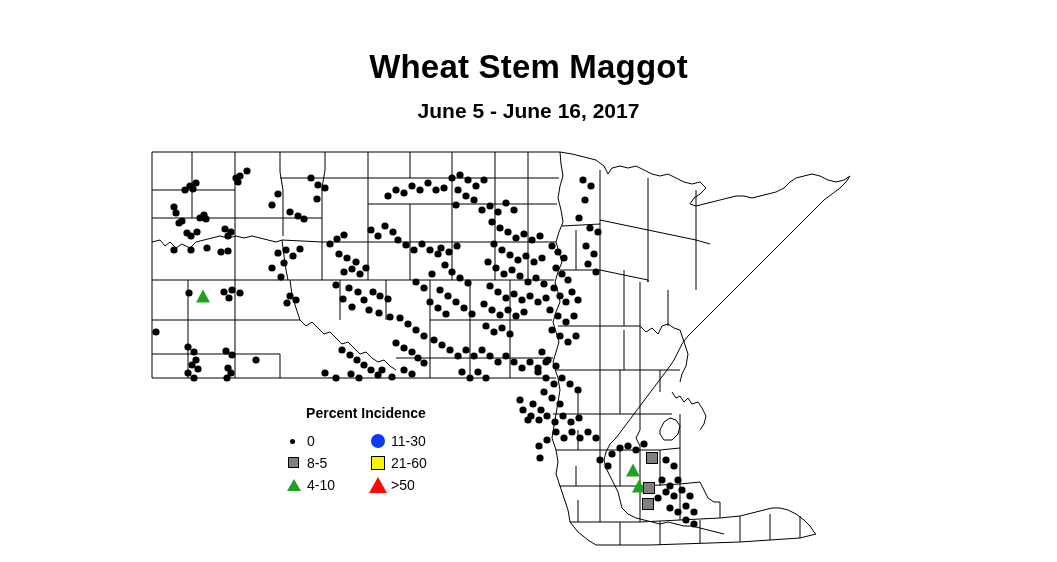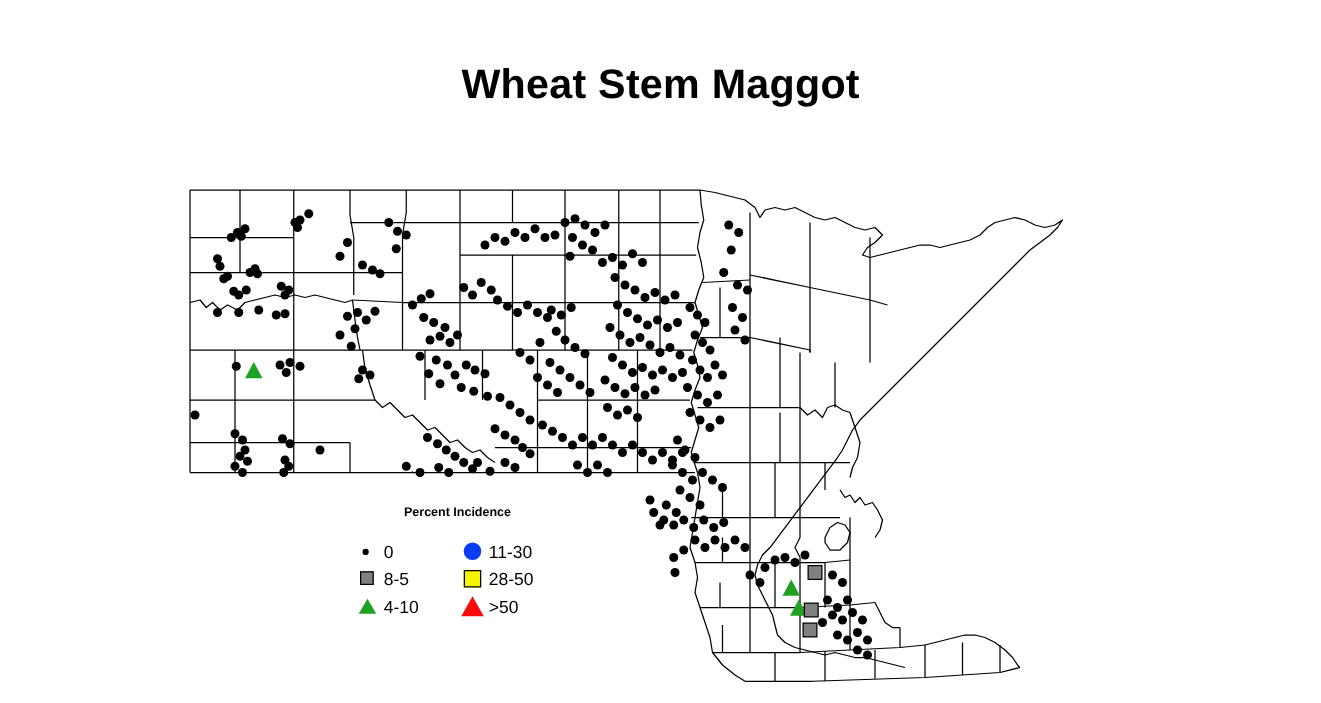--- a/index.html
+++ b/index.html
@@ -13,21 +13,21 @@
   #subtitle{position:absolute;left:0;top:100px;width:1057px;text-align:center;
             font-size:21px;font-weight:bold;line-height:1;}
 
   
   #map-wrap{position:absolute;left:0;top:130px;width:1057px;height:425px;}
   #map-svg{display:block;width:1057px;height:425px;}
 
   
   #legend{position:absolute;left:281px;top:405px;width:170px;height:98px;}
   #legend-title{position:absolute;left:0;top:0;width:170px;text-align:center;
-                font-size:10px;font-weight:bold;white-space:nowrap;}
+                font-size:14px;font-weight:bold;white-space:nowrap;}
   .lg-row{position:absolute;height:20px;}
   .lg-sym{position:absolute;left:0;top:0;width:20px;height:20px;}
   .lg-lab{position:absolute;left:22px;top:1px;font-size:14px;line-height:18px;
           white-space:nowrap;}
   .col-a{left:4px;}
   .col-b{left:88px;}
   .r0{top:26px;} .r1{top:48px;} .r2{top:70px;}
 
   
   .sym-dot{position:absolute;left:5px;top:8px;width:5px;height:5px;
@@ -42,20 +42,21 @@
              border:1px solid #000;box-sizing:border-box;}
   .sym-tri-lg{position:absolute;left:0px;top:2px;width:0;height:0;
               border-left:9px solid transparent;border-right:9px solid transparent;}
 </style>
 </head>
 <body>
 
 <div id="root">
 
   <div id="title">Wheat Stem Maggot</div>
+  <div id="subtitle">June 5 - June 16, 2017</div>
 
   <div id="map-wrap">
     <svg id="map-svg" viewBox="0 0 1057 425" xmlns="http://www.w3.org/2000/svg">
       <g fill="none" stroke="#000" stroke-width="1" stroke-linejoin="round">
 
         <path stroke-width="1.2" d="
           M150,22 L150,248 L331,248 L331,262 L455,262 L455,272
           L520,272 L524,286 L528,300 L534,312 L542,322 L548,332
           L556,344 L562,356 L566,370 L570,382 L576,392 L584,400
           L596,408 L610,413 L624,416 L640,415 L654,412 L668,410
@@ -604,21 +605,21 @@
     <div class="lg-row col-b r0">
       <span class="lg-sym">
           <i class="sym-circ" style="background:#0A3BF5"></i>
         </span>
       <span class="lg-lab">11-30</span>
     </div>
     <div class="lg-row col-b r1">
       <span class="lg-sym">
           <i class="sym-sq-lg" style="background:#F5F500"></i>
         </span>
-      <span class="lg-lab">28-50</span>
+      <span class="lg-lab">21-60</span>
     </div>
     <div class="lg-row col-b r2">
       <span class="lg-sym">
           <i class="sym-tri-lg" style="border-bottom:16px solid #FA0A0A"></i>
         </span>
       <span class="lg-lab">&gt;50</span>
     </div>
   </div>
 
 </div>

